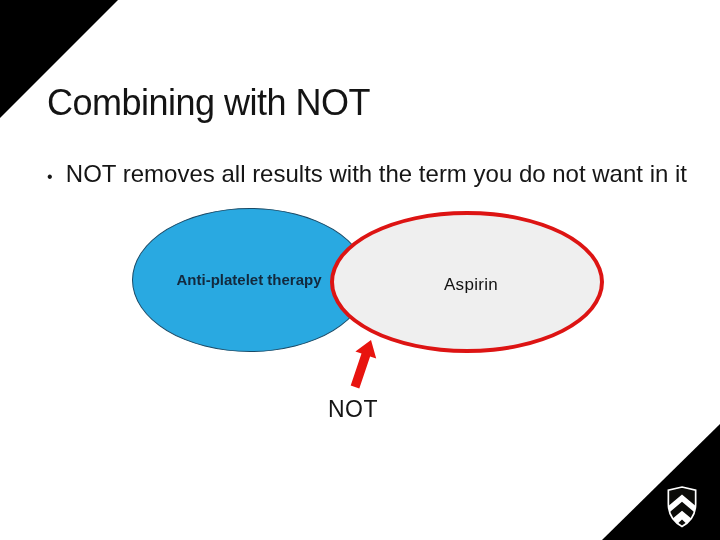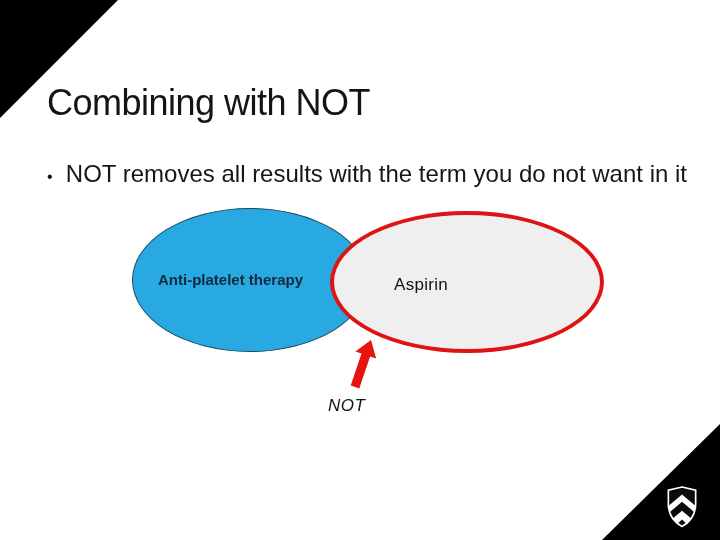--- a/index.html
+++ b/index.html
@@ -58,50 +58,51 @@
     z-index: 1;
   }
   .ellipse.right {
     left: 330px; top: 211px;
     width: 274px; height: 142px;
     border: 4px solid #dd1413;
     z-index: 2;
   }
   .venn-label {
     position: absolute;
+    text-align: center;
     white-space: nowrap;
     z-index: 3;
   }
   .venn-label.left-label {
     left: 158px; top: 271px;
     width: 182px;
     font-size: 15px;
     font-weight: 700;
   }
   .venn-label.right-label {
-    left: 394px; top: 275px;
+    left: 411px; top: 275px;
     width: 120px;
     font-size: 17px;
     letter-spacing: 0.3px;
   }
   .arrow-svg {
     position: absolute;
     left: 340px; top: 330px;
     width: 50px; height: 65px;
     z-index: 3;
   }
   .not-label {
     position: absolute;
     left: 328px; top: 396px;
     width: 50px;
-    font-size: 17px;
+    text-align: center;
+    font-size: 23px;
     letter-spacing: 0.5px;
     color: #141414;
     z-index: 3;
-    font-style: italic;
   }
 
   
   .footer-note {
     position: absolute;
     left: 41px; top: 442px;
     font-size: 21px;
     color: #161616;
     white-space: nowrap;
   }

